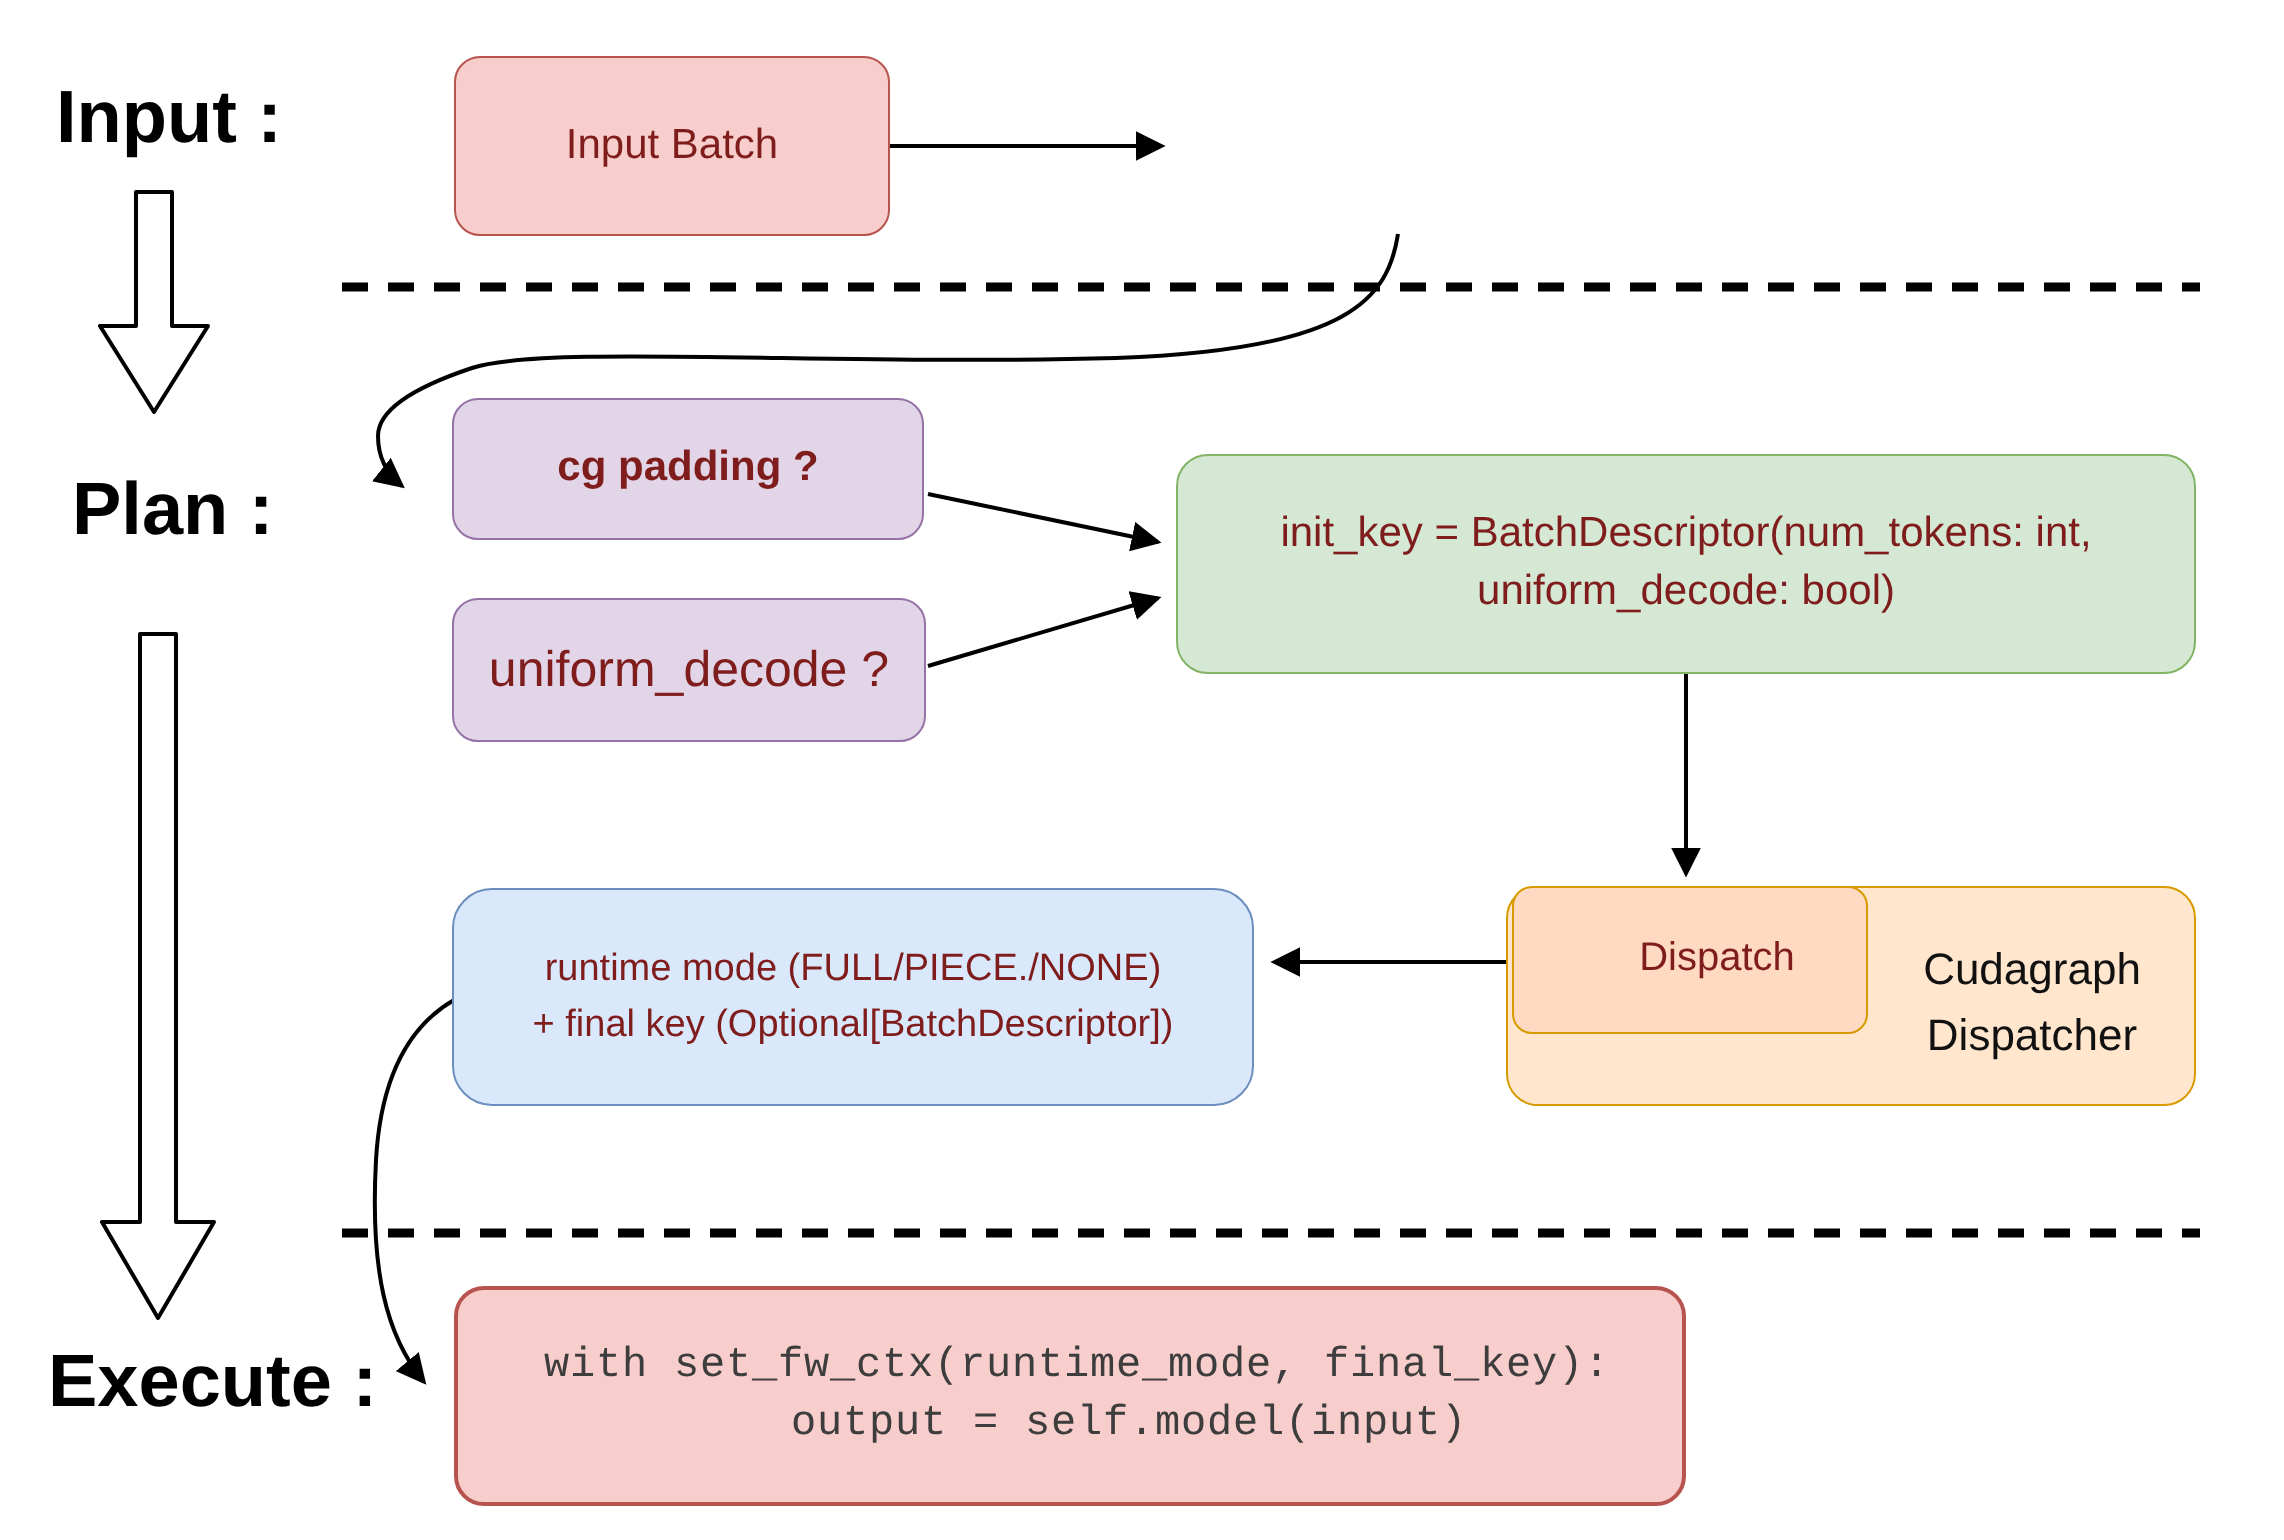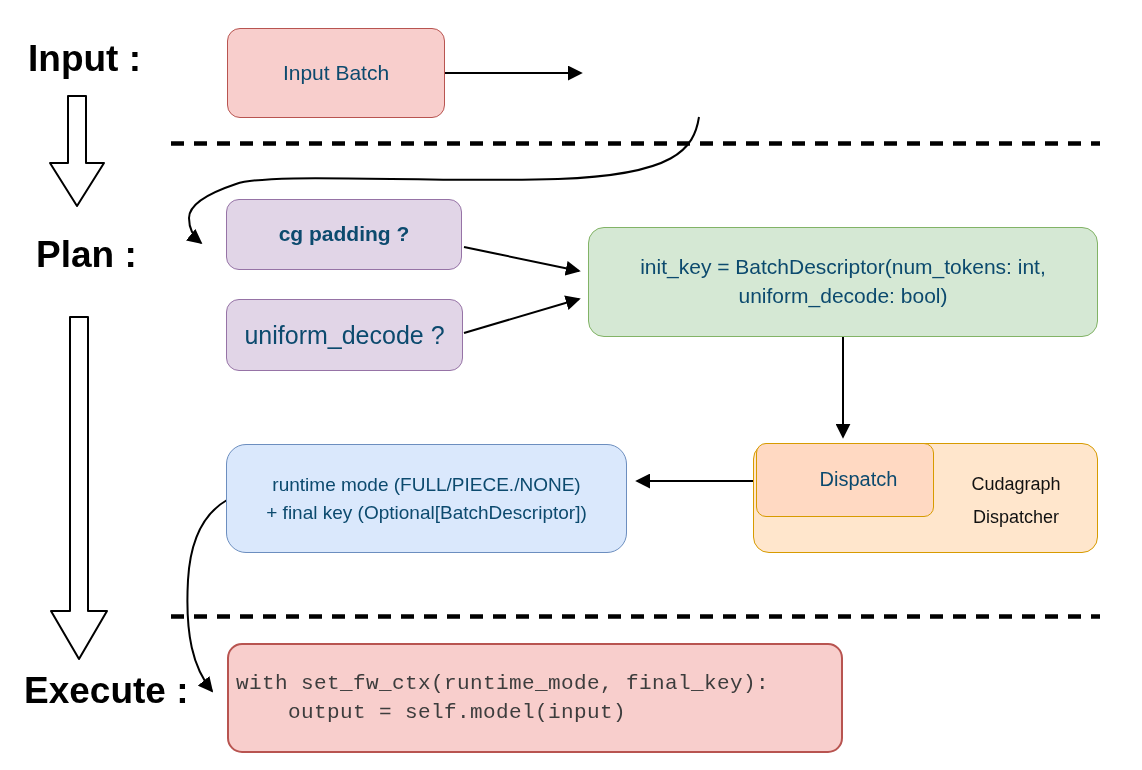--- a/index.html
+++ b/index.html
@@ -27,21 +27,21 @@
   .node {
     position: absolute;
     box-sizing: border-box;
     border-radius: 13px;
     border: 1.7px solid;
     display: flex;
     flex-direction: column;
     align-items: center;
     justify-content: center;
     text-align: center;
-    color: #0c4a6e;
+    color: #7f1d1d;
     line-height: 1.38;
   }
   .node span { display: block; white-space: pre; }
 
   .n-input-batch {
     left: 227px; top: 28px; width: 218px; height: 90px;
     background: #f8cecc; border-color: #b85450; font-size: 21px;
   }
   .n-preprocess {
     left: 589px; top: 29px; width: 216px; height: 88px;
@@ -67,33 +67,33 @@
   }
   .n-dispatch-inner {
     left: 756px; top: 443px; width: 178px; height: 74px;
     background: #ffd9c2; border-color: #d79b00; font-size: 20px;
     border-radius: 10px;
     padding-left: 27px;
   }
   .dispatcher-text {
     position: absolute;
     left: 934px; top: 468px; width: 164px;
-    font-size: 18px; color: #111111; text-align: center;
+    font-size: 22px; color: #111111; text-align: center;
     line-height: 33px;
   }
   .n-runtime {
     left: 226px; top: 444px; width: 401px; height: 109px;
     background: #dae8fc; border-color: #6c8ebf; font-size: 19px;
     line-height: 1.45; border-radius: 20px;
   }
   .n-execute-code {
     left: 227px; top: 643px; width: 616px; height: 110px;
     background: #f8cecc; border-color: #b85450;
     border-width: 2.2px;
-    align-items: flex-start;
+    align-items: center;
     padding-left: 7px;
     font-family: "Liberation Mono", "DejaVu Sans Mono", monospace;
     font-size: 21px; letter-spacing: 0.4px; color: #3d3d3d;
     line-height: 29px; text-align: left; border-radius: 15px;
   }
 </style>
 </head>
 <body>
 
 <div class="canvas">

